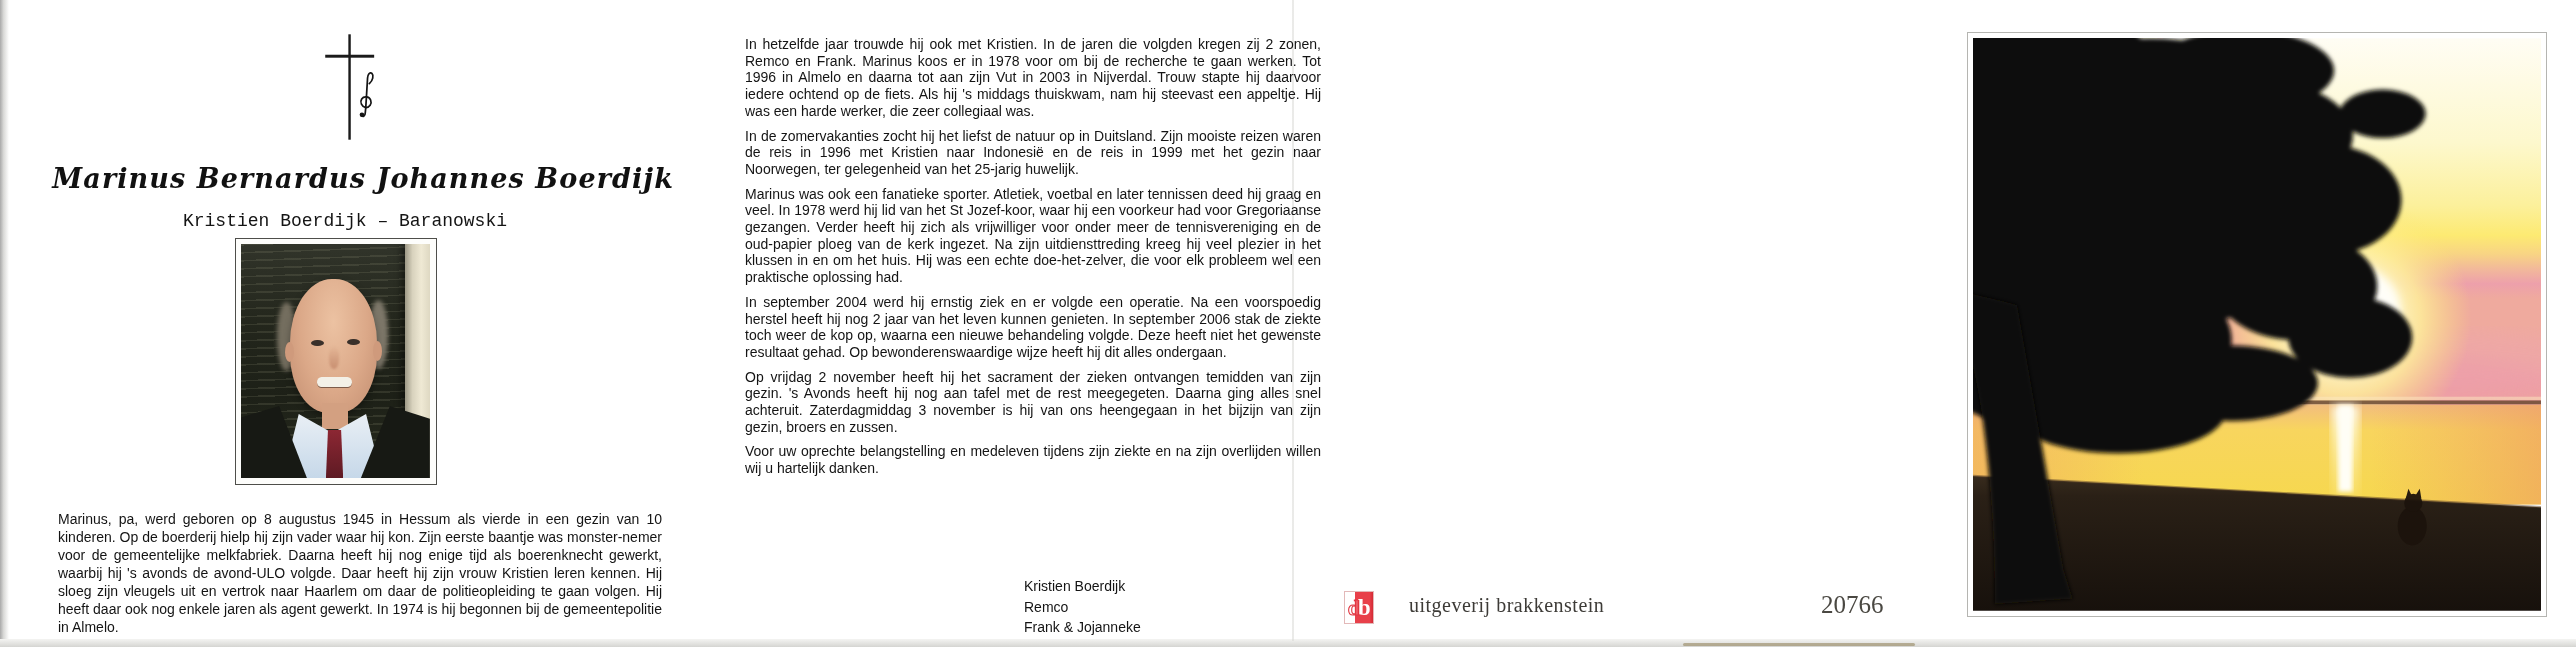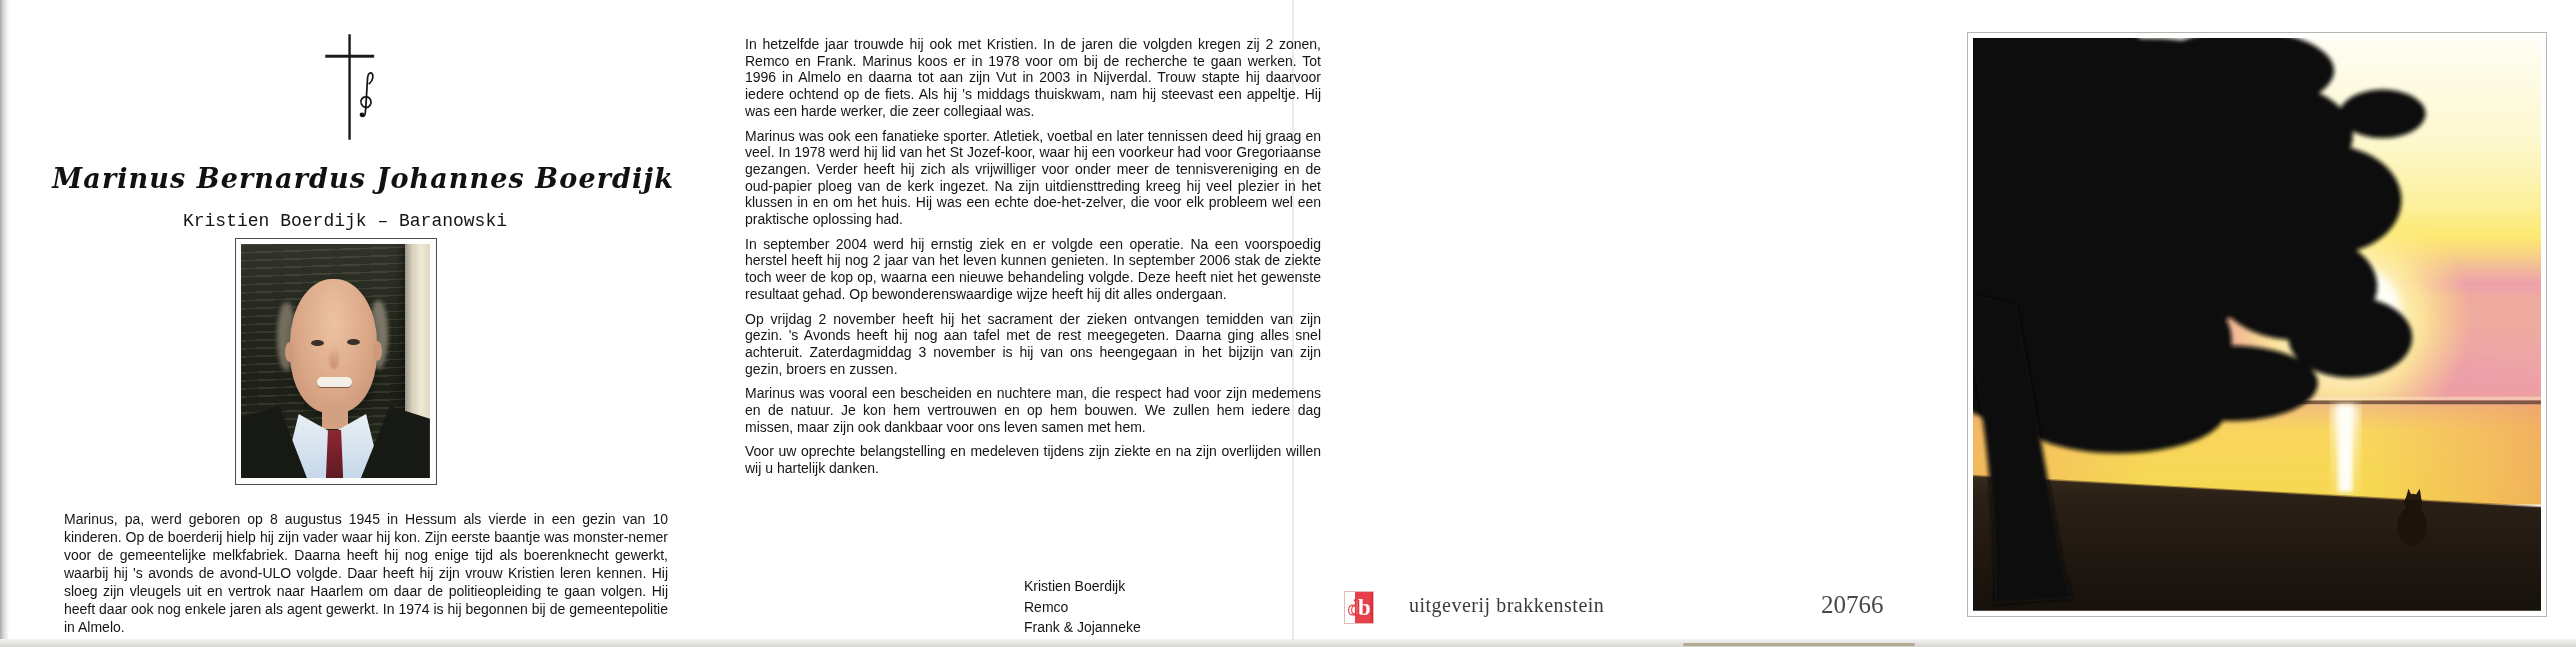--- a/index.html
+++ b/index.html
@@ -52,21 +52,21 @@
   .p-shirt { left:42px; top:170px; width:99px; height:64px;
              background:linear-gradient(180deg,#e9eff5,#c6d8e9);
              clip-path:polygon(16% 0, 50% 30%, 84% 0, 100% 100%, 0 100%); }
   .p-tie { left:85px; top:186px; width:17.3px; height:49px;
            background:linear-gradient(180deg,#8c2733,#5d1a23);
            clip-path:polygon(12% 0, 88% 0, 100% 100%, 0 100%); }
   .p-suit-l { left:0; top:162px; width:66px; height:72px; background:#171914;
               clip-path:polygon(0 16%, 58% 0, 100% 100%, 0 100%); }
   .p-suit-r { left:120px; top:162px; width:69px; height:72px; background:#171914;
               clip-path:polygon(0 100%, 42% 0, 100% 18%, 100% 100%); }
-  .bio { left:48px; top:510px; width:604px; font-size:14px; line-height:18px;
+  .bio { left:42px; top:510px; width:604px; font-size:14px; line-height:18px;
          text-align:justify; color:#141414; }
 
   
   .middle-page { left:713px; top:0; width:576px; height:647px; }
   .para { font-size:14px; line-height:16.7px; text-align:justify; margin-bottom:8px; color:#141414; }
   .paras { left:0; top:36px; width:576px;margin-left:32px; }
   .signature-block { left:311px; top:576px; width:248px; }
   .sig-line { font-size:14px; line-height:20.5px; color:#141414; }
 
   
@@ -133,24 +133,24 @@
       <div class="abs p-suit-r"></div>
     </div>
   </div>
 
   <div class="abs bio">Marinus, pa, werd geboren op 8 augustus 1945 in Hessum als vierde in een gezin van 10 kinderen. Op de boerderij hielp hij zijn vader waar hij kon. Zijn eerste baantje was monster-nemer voor de gemeentelijke melkfabriek. Daarna heeft hij nog enige tijd als boerenknecht gewerkt, waarbij hij 's avonds de avond-ULO volgde. Daar heeft hij zijn vrouw Kristien leren kennen. Hij sloeg zijn vleugels uit en vertrok naar Haarlem om daar de politieopleiding te gaan volgen. Hij heeft daar ook nog enkele jaren als agent gewerkt. In 1974 is hij begonnen bij de gemeentepolitie in Almelo.</div>
 </div>
 
 <div class="abs middle-page">
   <div class="abs paras">
     <p class="para">In hetzelfde jaar trouwde hij ook met Kristien. In de jaren die volgden kregen zij 2 zonen, Remco en Frank. Marinus koos er in 1978 voor om bij de recherche te gaan werken. Tot 1996 in Almelo en daarna tot aan zijn Vut in 2003 in Nijverdal. Trouw stapte hij daarvoor iedere ochtend op de fiets. Als hij 's middags thuiskwam, nam hij steevast een appeltje. Hij was een harde werker, die zeer collegiaal was.</p>
+    <p class="para">In de zomervakanties zocht hij het liefst de natuur op in Duitsland. Zijn mooiste reizen waren de reis in 1996 met Kristien naar Indonesië en de reis in 1999 met het gezin naar Noorwegen, ter gelegenheid van het 25-jarig huwelijk.</p>
     <p class="para">Marinus was ook een fanatieke sporter. Atletiek, voetbal en later tennissen deed hij graag en veel. In 1978 werd hij lid van het St Jozef-koor, waar hij een voorkeur had voor Gregoriaanse gezangen. Verder heeft hij zich als vrijwilliger voor onder meer de tennisvereniging en de oud-papier ploeg van de kerk ingezet. Na zijn uitdiensttreding kreeg hij veel plezier in het klussen in en om het huis. Hij was een echte doe-het-zelver, die voor elk probleem wel een praktische oplossing had.</p>
     <p class="para">In september 2004 werd hij ernstig ziek en er volgde een operatie. Na een voorspoedig herstel heeft hij nog 2 jaar van het leven kunnen genieten. In september 2006 stak de ziekte toch weer de kop op, waarna een nieuwe behandeling volgde. Deze heeft niet het gewenste resultaat gehad. Op bewonderenswaardige wijze heeft hij dit alles ondergaan.</p>
     <p class="para">Op vrijdag 2 november heeft hij het sacrament der zieken ontvangen temidden van zijn gezin. 's Avonds heeft hij nog aan tafel met de rest meegegeten. Daarna ging alles snel achteruit. Zaterdagmiddag 3 november is hij van ons heengegaan in het bijzijn van zijn gezin, broers en zussen.</p>
-    <p class="para">Marinus was vooral een bescheiden en nuchtere man, die respect had voor zijn medemens en de natuur. Je kon hem vertrouwen en op hem bouwen. We zullen hem iedere dag missen, maar zijn ook dankbaar voor ons leven samen met hem.</p>
     <p class="para">Voor uw oprechte belangstelling en medeleven tijdens zijn ziekte en na zijn overlijden willen wij u hartelijk danken.</p>
   </div>
   <div class="abs signature-block">
     <div class="sig-line">Kristien Boerdijk</div>
     <div class="sig-line">Remco</div>
     <div class="sig-line">Frank &amp; Jojanneke</div>
   </div>
 </div>
 
 <div class="abs publisher-logo">

